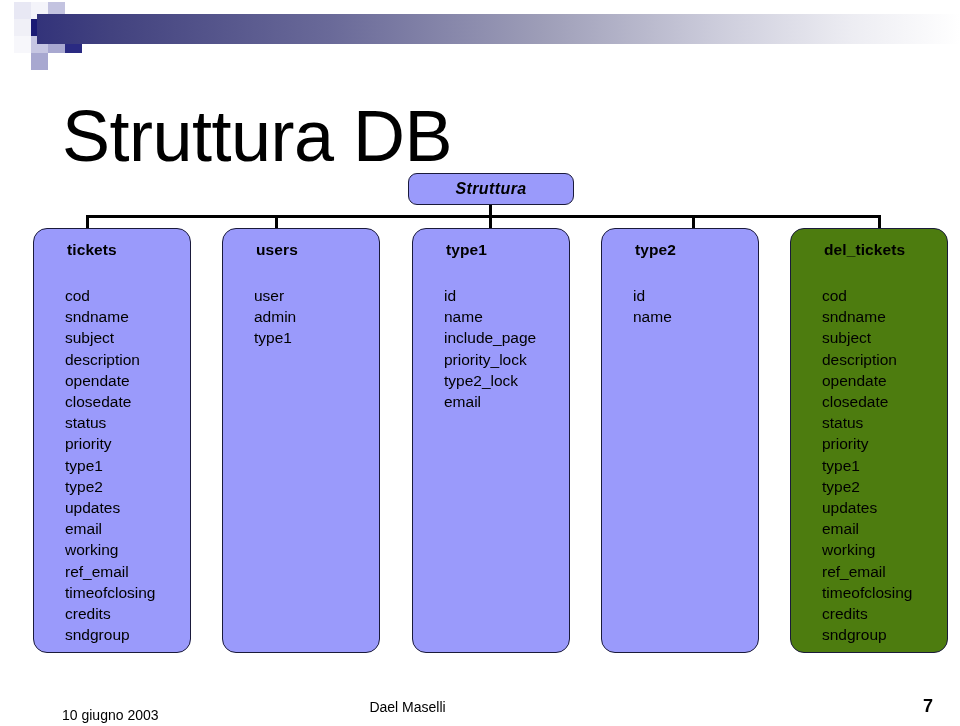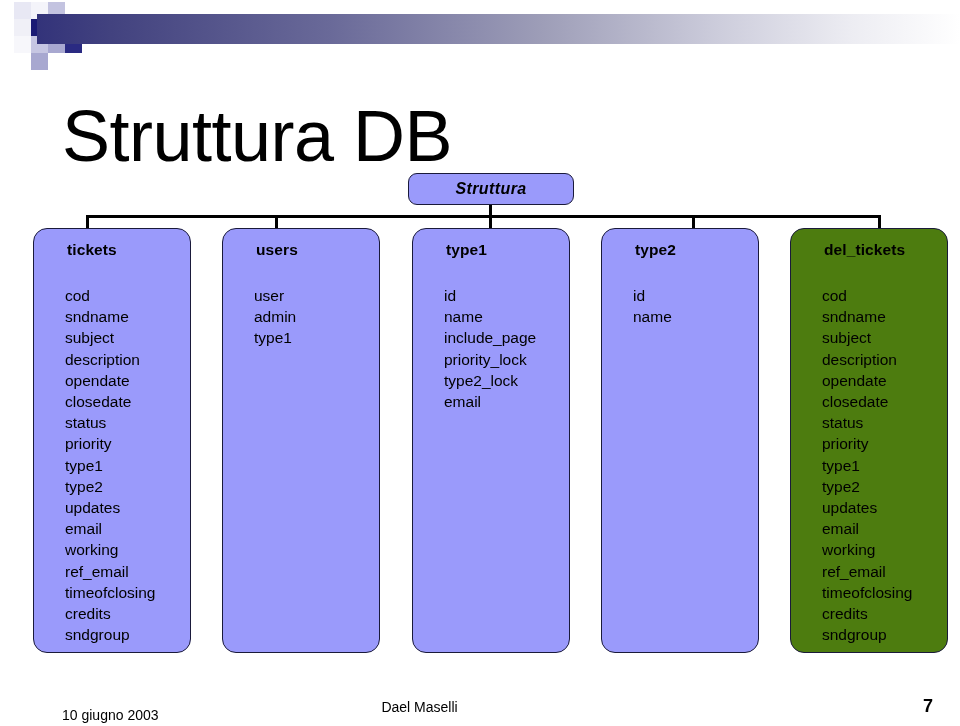--- a/index.html
+++ b/index.html
@@ -145,21 +145,20 @@
     white-space: nowrap;
   }
   #footer-author {
     position: absolute;
     left: 0;
     top: 0;
     width: 815px;
     text-align: center;
     font-size: 14px;
     line-height: 20px;
-    padding-left: 12px;
   }
   #footer-pagenum {
     position: absolute;
     right: 27px;
     top: -2px;
     font-size: 18px;
     font-weight: bold;
     line-height: 22px;
   }
 </style>

